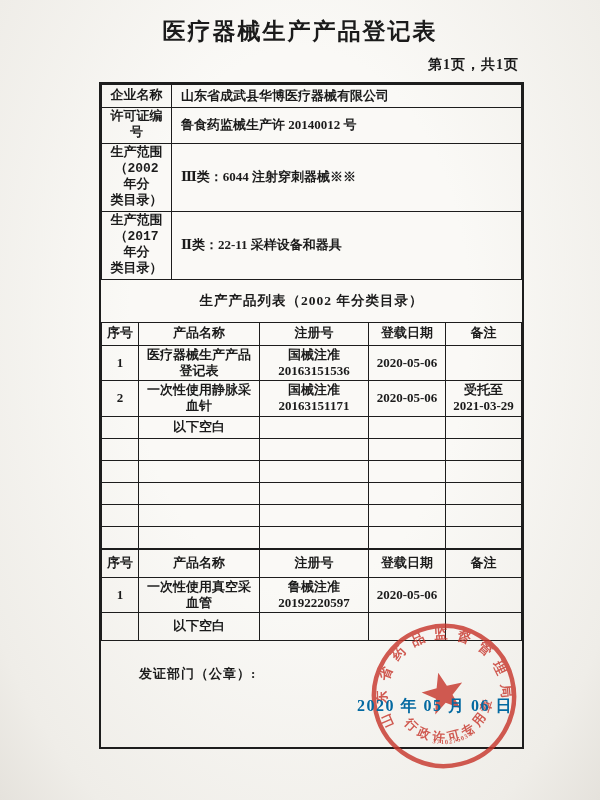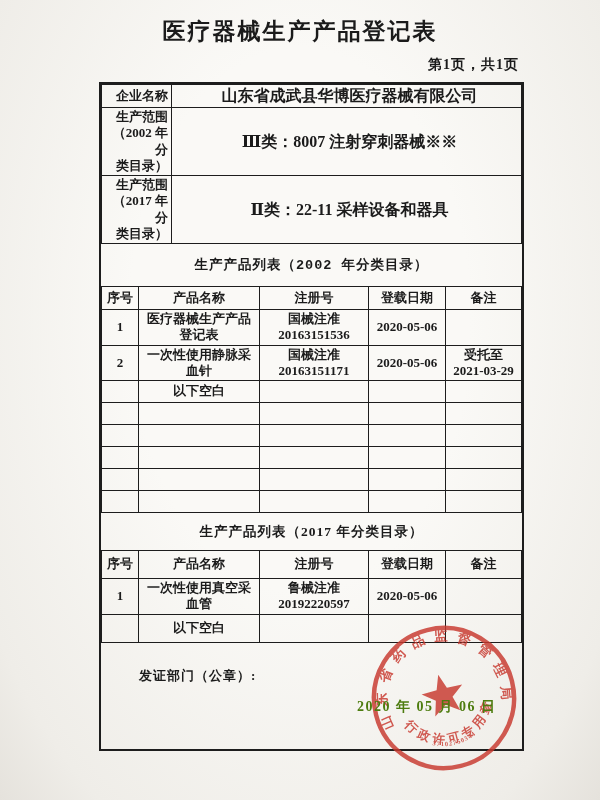--- a/index.html
+++ b/index.html
@@ -25,40 +25,40 @@
     border:2px solid #1d1d1d;
   }
   table{border-collapse:collapse;width:100%;table-layout:fixed;}
   td,th{
     border:1.5px solid #1d1d1d;
     font-size:13px;font-weight:bold;
     padding:1px 3px;overflow:hidden;
     white-space:pre-line;line-height:1.25;
   }
   
-  .info td.lbl{width:68px;text-align:right;}
-  .info td.val{text-align:center;padding-left:9px;font-size:16px;}
+  .info td.lbl{width:68px;text-align:center;font-family:Liberation Mono, monospace;}
+  .info td.val{text-align:left;padding-left:9px;font-size:13px;}
   .info tr.r1{height:23px}.info tr.r2{height:33px}.info tr.r3{height:30px}
   .info tr.r4{height:42px}.info tr.r5{height:43px}
   
   .section-title{
     display:flex;align-items:center;justify-content:center;
     font-size:13.5px;font-weight:bold;letter-spacing:1px;
   }
-  .st1{height:42px;font-family:Liberation Mono, monospace;} .st2{height:37px;}
+  .st1{height:42px;} .st2{height:37px;}
   
   .products th{text-align:center;}
   .products td{text-align:center;}
   .t1 tr.hd{height:23px}.t1 tr.d1{height:30px}.t1 tr.d2{height:32px}
   .t1 tr.blank{height:22px}.t1 tr.empty{height:22px}
   .t2 tr.hd{height:28px}.t2 tr.d1{height:32px}.t2 tr.blank{height:28px}
   
   .footer-box{position:relative;height:106px;}
   .issuer{position:absolute;left:38px;top:24px;font-size:13px;font-weight:bold;letter-spacing:1px;}
-  .issue-date{position:absolute;left:256px;top:55px;font-size:14px;font-weight:bold;letter-spacing:1.5px;z-index:3;color:#4d7c0f;}
+  .issue-date{position:absolute;left:256px;top:55px;font-size:16px;font-weight:bold;letter-spacing:1.5px;z-index:3;color:#0369a1;}
   .seal{
     position:absolute;left:268px;top:-20px;width:150px;height:150px;
     transform:rotate(-14deg);opacity:.82;z-index:2;pointer-events:none;
   }
   .seal text{font-family:"Liberation Serif","DejaVu Serif",serif;font-weight:bold;}
 </style>
 </head>
 <body>
 
 <div class="page-title">医疗器械生产产品登记表</div>
@@ -69,25 +69,29 @@
   <table class="info">
     <colgroup>
         <col style="width:70px">
         <col>
       </colgroup>
     <tbody>
         <tr class="r1">
       <td class="lbl">企业名称</td>
       <td class="val">山东省成武县华博医疗器械有限公司</td>
     </tr>
+    <tr class="r2">
+      <td class="lbl">许可证编号</td>
+      <td class="val">鲁食药监械生产许 20140012 号</td>
+    </tr>
     <tr class="r4">
       <td class="lbl">生产范围
 （2002 年分
 类目录）</td>
-      <td class="val">Ⅲ类：8007 注射穿刺器械※※</td>
+      <td class="val">Ⅲ类：6044 注射穿刺器械※※</td>
     </tr>
     <tr class="r5">
       <td class="lbl">生产范围
 （2017 年分
 类目录）</td>
       <td class="val">Ⅱ类：22-11 采样设备和器具</td>
     </tr>
   </tbody>
     </table>
 
@@ -164,21 +168,20 @@
     <tr class="empty">
           <td></td>
           <td></td>
           <td></td>
           <td></td>
           <td></td>
         </tr>
   </tbody>
     </table>
 
-  <div class="section-title st2">生产产品列表（2017 年分类目录）</div>
 
   <table class="products t2">
     <colgroup>
         <col style="width:37px">
         <col style="width:121px">
         <col style="width:109px">
         <col style="width:77px">
         <col>
       </colgroup>
     <tbody>

